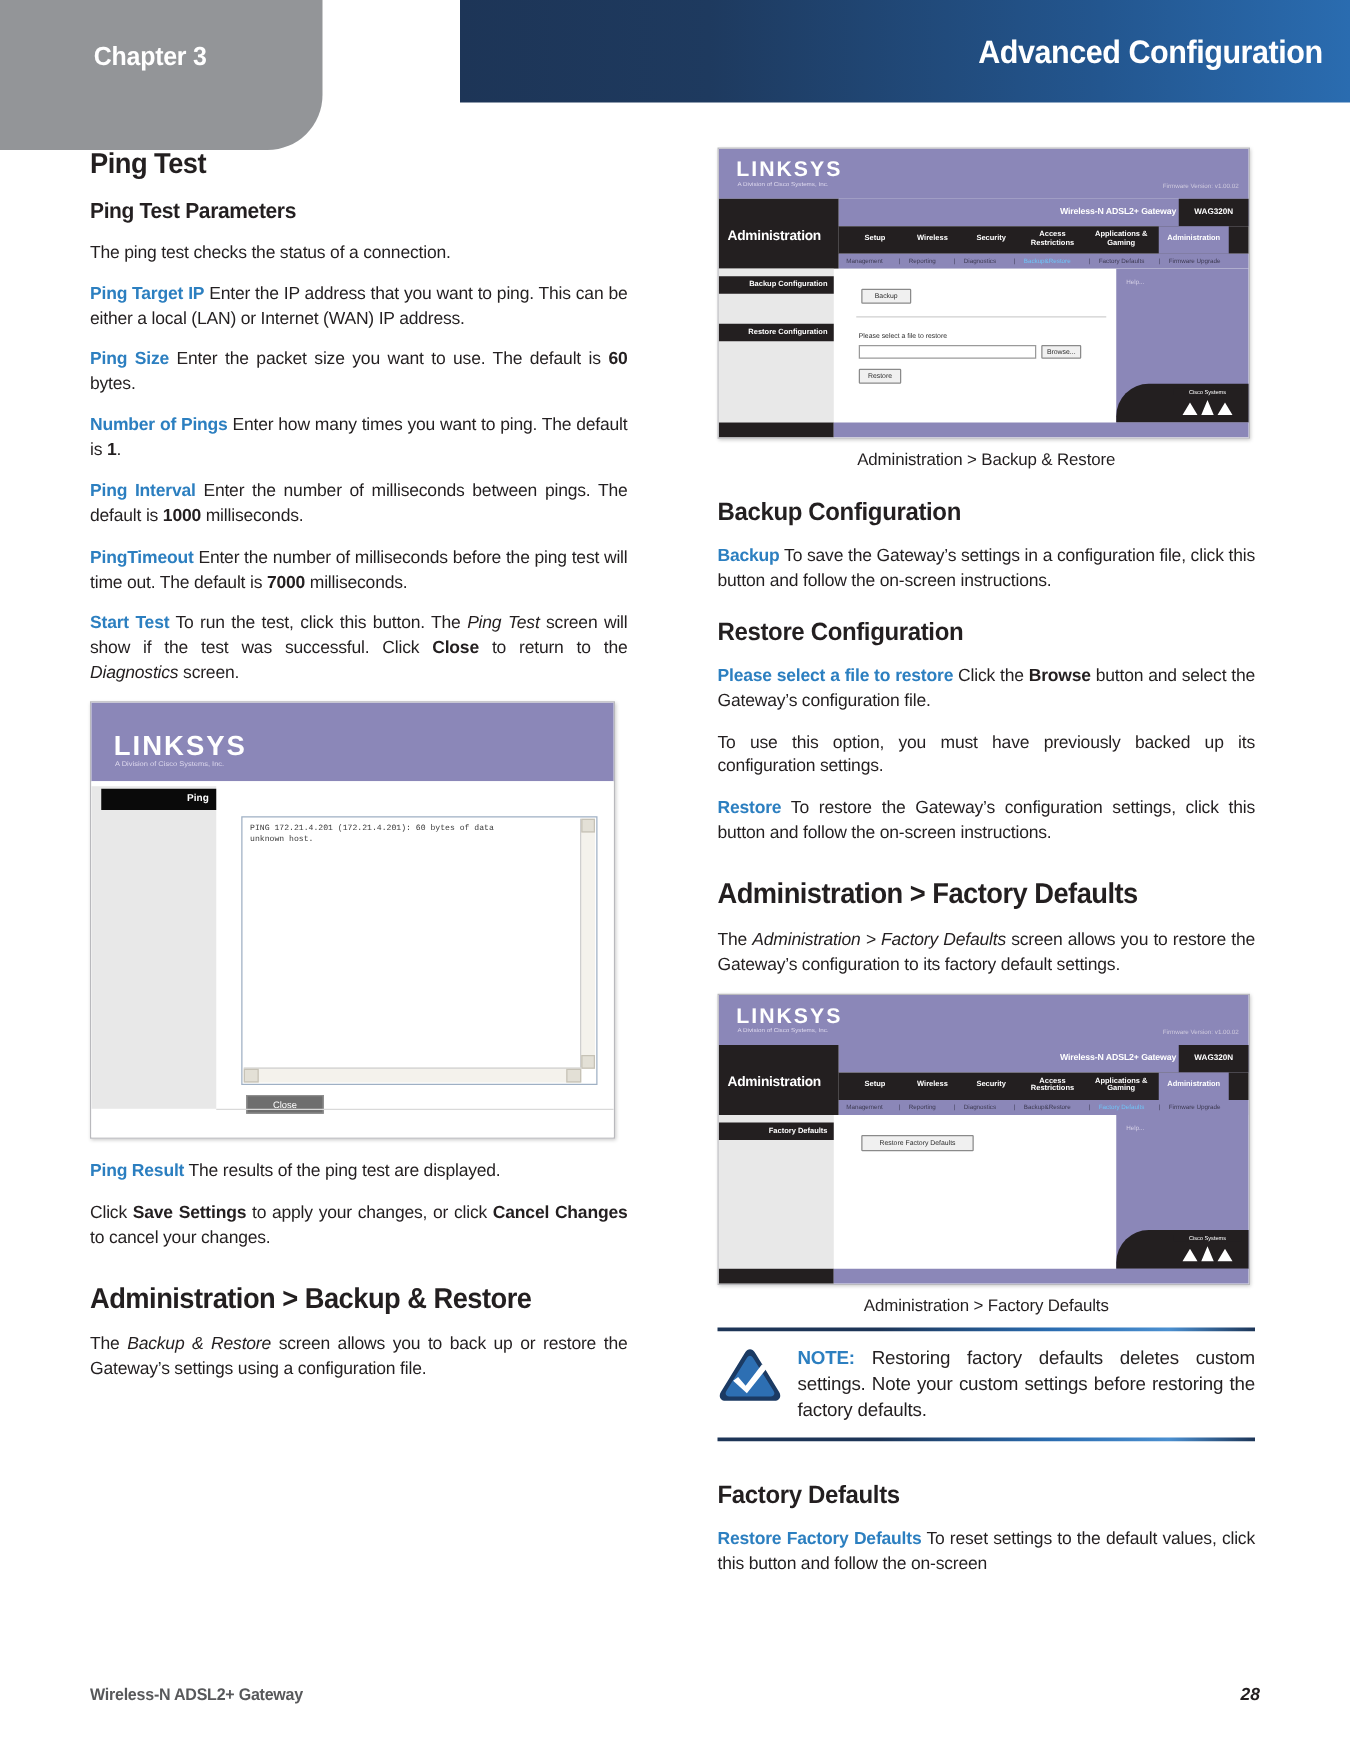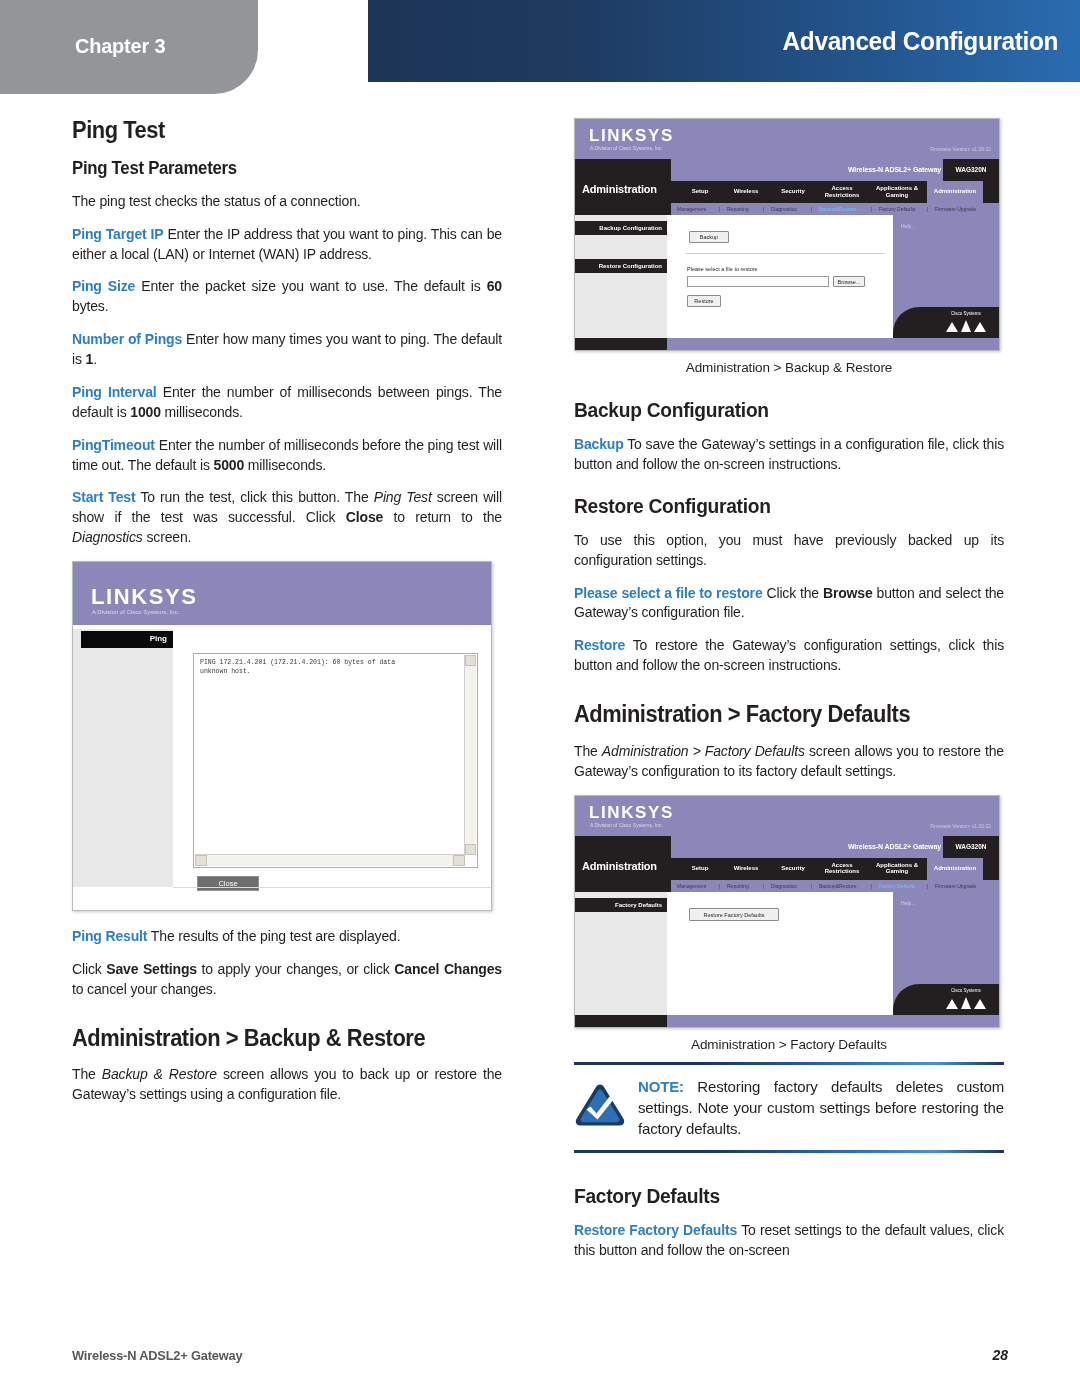--- a/index.html
+++ b/index.html
@@ -24,21 +24,21 @@
   }
   .header-title {
     position: absolute; right: 22px; top: 26px;
     color: #ffffff; font-size: 26px; font-weight: bold;
     letter-spacing: -0.4px;
     font-family: "Liberation Sans", sans-serif;
     transform: scaleX(0.94); transform-origin: right center;
     white-space: nowrap;
   }
   .chapter-tab {
-    position: absolute; left: 0; top: 0; width: 258px; height: 94px;
+    position: absolute; left: 0; top: 0; width: 258px; height: 120px;
     background: #939598;
     border-bottom-right-radius: 44px;
   }
   .chapter-label {
     position: absolute; left: 75px; top: 34px;
     color: #ffffff; font-size: 21px; font-weight: bold;
     letter-spacing: -0.2px;
     transform: scaleX(0.95); transform-origin: left center;
     white-space: nowrap;
   }
@@ -192,21 +192,21 @@
 
   
   .note {
     position: relative; margin: 0;
     padding: 10px 0 10px 0;
   }
   .note-rule {
     height: 3px; width: 100%;
     background: linear-gradient(to right,#1d3557 0%, #1d3557 30%, #2a6cb0 62%, #4a8fd0 84%, #1d3557 100%);
   }
-  .note-inner { display: flex; align-items: center; padding: 11px 0 11px 0; }
+  .note-inner { display: flex; align-items: flex-start; padding: 11px 0 11px 0; }
   .note-icon { flex: 0 0 54px; margin-right: 10px; padding-top: 2px; }
   .note-text {
     font-size: 15px; line-height: 1.42; text-align: justify;
     letter-spacing: -0.15px; flex: 1;
   }
 
   
   .footer {
     position: absolute; left: 72px; top: 1347px; width: 936px;
     display: flex; justify-content: space-between; align-items: baseline;
@@ -249,21 +249,21 @@
 
   <p class="body">
     <span class="accent">Number of Pings</span><span> Enter how many times you want to ping. The default is </span><span class="bold">1</span><span>.</span>
   </p>
 
   <p class="body">
     <span class="accent">Ping Interval</span><span>  Enter the number of milliseconds between pings. The default is </span><span class="bold">1000</span><span> milliseconds.</span>
   </p>
 
   <p class="body tight">
-    <span class="accent">PingTimeout</span><span>  Enter the number of milliseconds before the ping test will time out. The default is </span><span class="bold">5000</span><span> milliseconds.</span>
+    <span class="accent">PingTimeout</span><span>  Enter the number of milliseconds before the ping test will time out. The default is </span><span class="bold">7000</span><span> milliseconds.</span>
   </p>
 
   <p class="body">
     <span class="accent">Start Test</span><span>  To run the test, click this button. The </span><span class="ital">Ping Test</span><span> screen will show if the test was successful. Click </span><span class="bold">Close</span><span> to return to the </span><span class="ital">Diagnostics</span><span> screen.</span>
   </p>
 
   <div class="figure">
     <div class="lk" style="width:418px;height:348px;">
       <div style="position:absolute;left:0;top:0;width:100%;height:10px;background:#8b87b8;"></div>
       <div class="lk-logo-bar" style="position:absolute;left:0;top:10px;width:100%;height:53px;">
@@ -385,25 +385,25 @@
   </div>
 
   <h2 class="sub" style="margin-top:24px;font-size:20px;">Backup Configuration</h2>
 
   <p class="body">
     <span class="accent">Backup</span><span>  To save the Gateway’s settings in a configuration file, click this button and follow the on-screen instructions.</span>
   </p>
 
   <h2 class="sub" style="margin-top:20px;font-size:20px;">Restore Configuration</h2>
 
+  <p class="body">
+    <span class="accent">Please select a file to restore</span><span>  Click the </span><span class="bold">Browse</span><span> button and select the Gateway’s configuration file.</span>
+  </p>
+
   <p class="body">To use this option, you must have previously backed up its configuration settings.</p>
-
-  <p class="body">
-    <span class="accent">Please select a file to restore</span><span>  Click the </span><span class="bold">Browse</span><span> button and select the Gateway’s configuration file.</span>
-  </p>
 
   <p class="body">
     <span class="accent">Restore</span><span>  To restore the Gateway’s configuration settings, click this button and follow the on-screen instructions.</span>
   </p>
 
   <h1 class="sec" style="margin-top:26px;">Administration &gt; Factory Defaults</h1>
 
   <p class="body">
     <span>The </span><span class="ital">Administration &gt; Factory Defaults</span><span> screen allows you to restore the Gateway’s configuration to its factory default settings.</span>
   </p>

